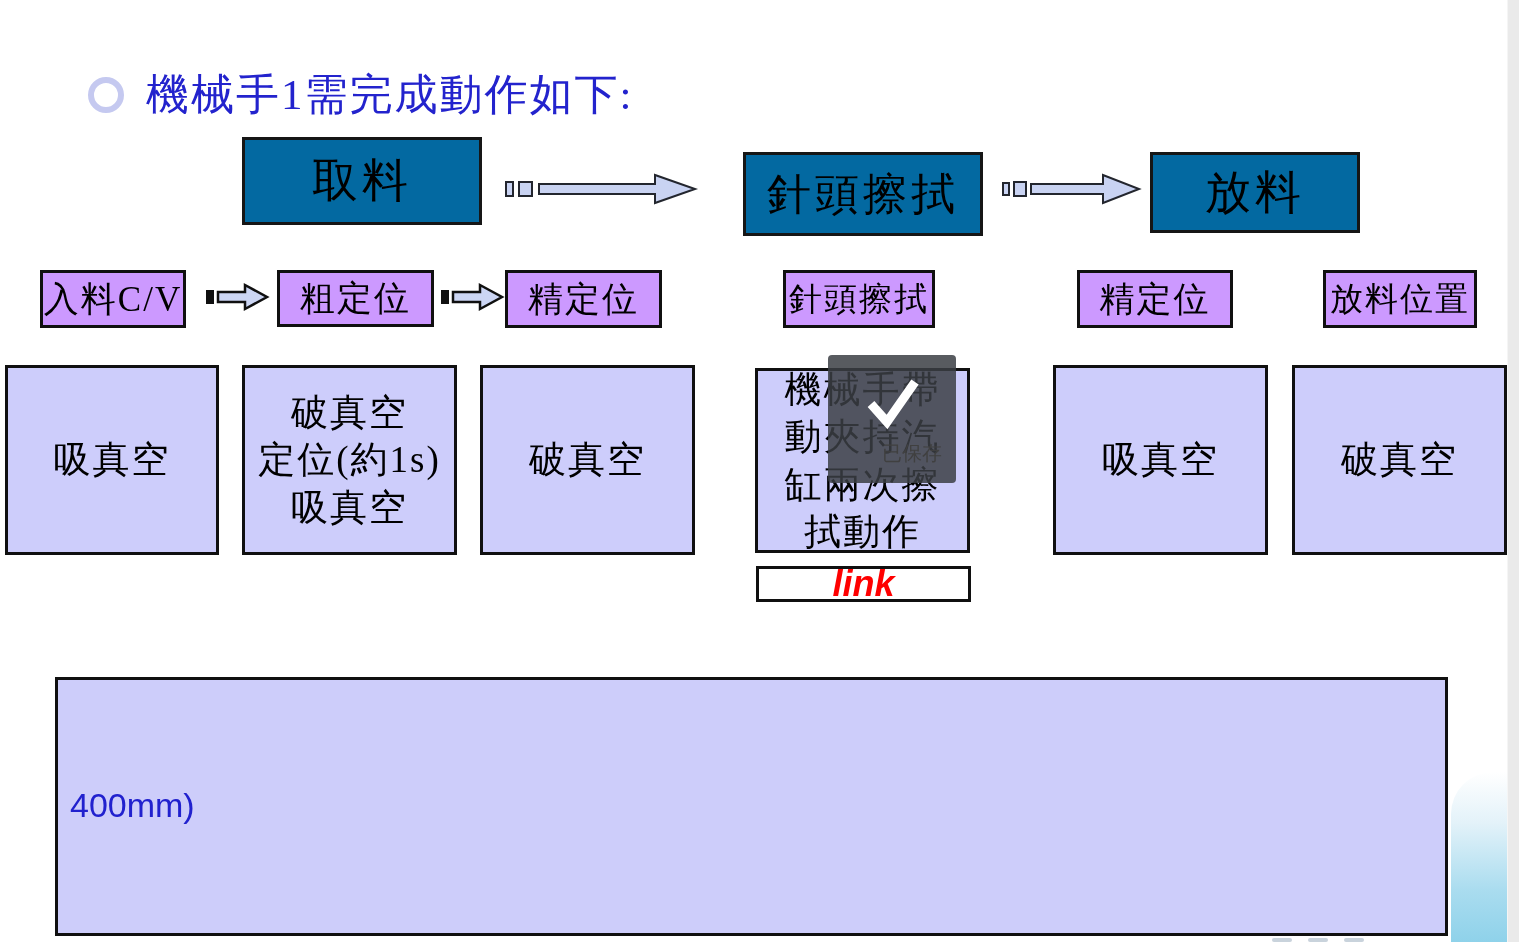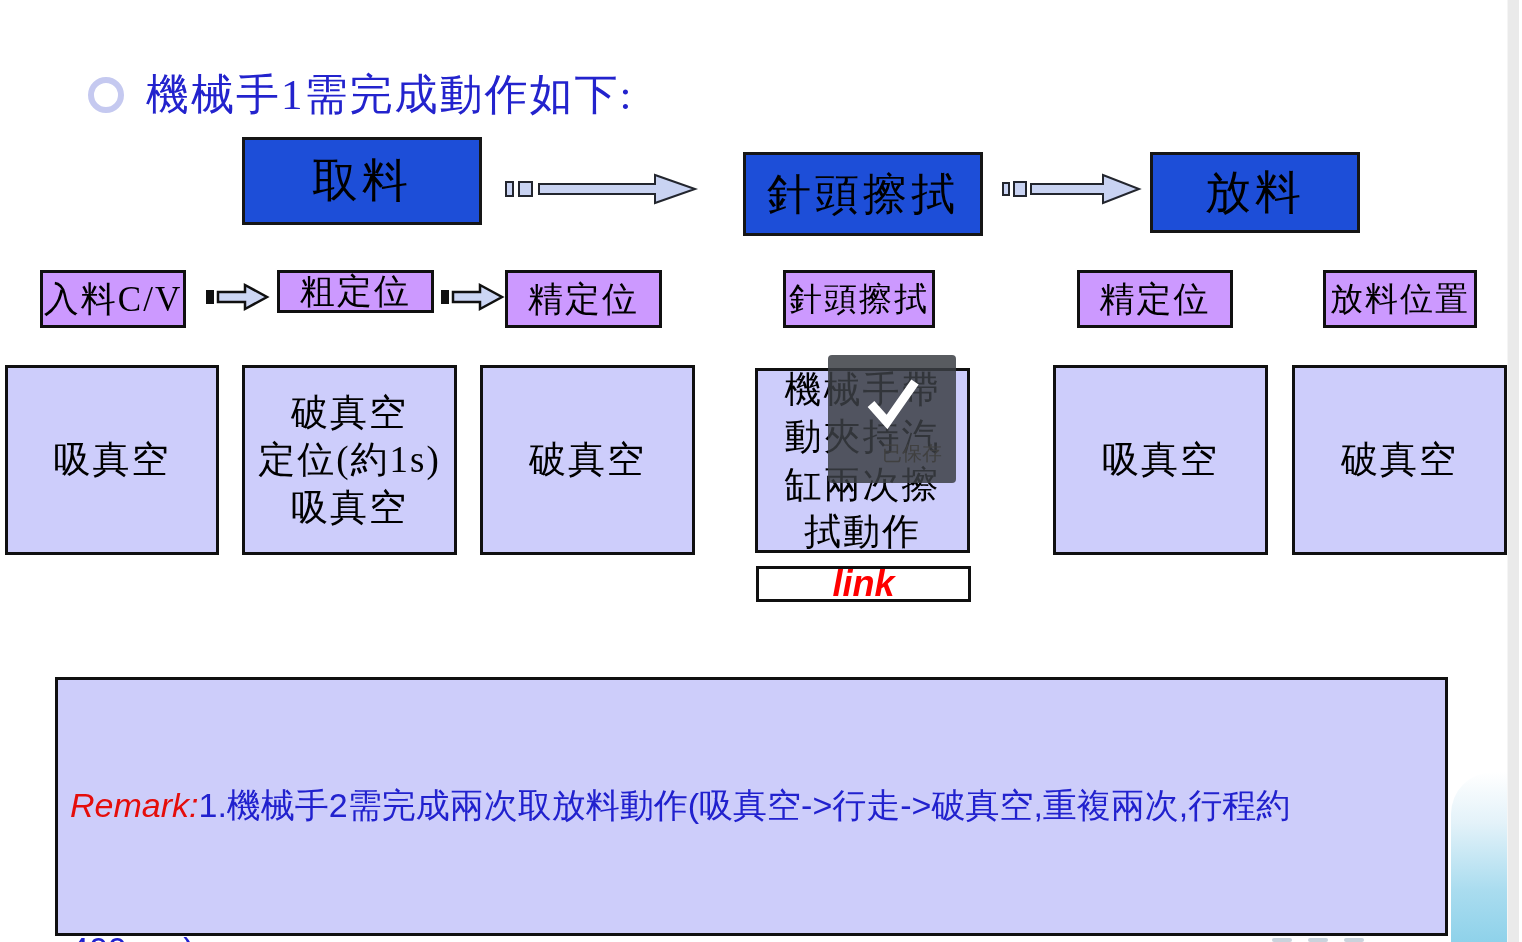--- a/index.html
+++ b/index.html
@@ -8,21 +8,21 @@
     background:#ffffff;
     font-family:"Liberation Sans","DejaVu Sans",sans-serif;
   }
   .box{
     position:absolute;box-sizing:border-box;
     display:flex;align-items:center;justify-content:center;
     text-align:center;color:#000;
   }
   
   .stage{
-    background:#1d4ed8;border:3px solid #161616;
+    background:#0369a1;border:3px solid #161616;
     font-family:Liberation Serif, serif;
     font-size:46px;letter-spacing:4px;
   }
   
   .step{
     background:#CC99FF;border:3px solid #101010;
     font-family:"Liberation Serif","DejaVu Serif",serif;
     font-size:35px;letter-spacing:2px;
   }
   
@@ -106,21 +106,21 @@
 
 <div class="box step" style="left:40px;top:270px;width:146px;height:58px;">
   <span>入料C/V</span>
 </div>
 
 <svg class="arrow-svg" style="left:205px;top:282px;" width="66" height="30" viewBox="0 0 66 30">
   <rect x="1" y="8" width="8" height="14" fill="#101010"></rect>
   <polygon points="13,10 40,10 40,3 62,15 40,27 40,20 13,20" fill="#CCD6F4" stroke="#101010" stroke-width="2.5"></polygon>
 </svg>
 
-<div class="box step" style="left:277px;top:270px;width:157px;height:43px;">
+<div class="box step" style="left:277px;top:270px;width:157px;height:57px;">
   <span>粗定位</span>
 </div>
 
 <svg class="arrow-svg" style="left:440px;top:282px;" width="66" height="30" viewBox="0 0 66 30">
   <rect x="1" y="8" width="8" height="14" fill="#101010"></rect>
   <polygon points="13,10 40,10 40,3 62,15 40,27 40,20 13,20" fill="#CCD6F4" stroke="#101010" stroke-width="2.5"></polygon>
 </svg>
 
 <div class="box step" style="left:505px;top:270px;width:157px;height:58px;">
   <span>精定位</span>
@@ -169,21 +169,20 @@
 </div>
 
 <div class="toast">
   <svg width="70" height="58" viewBox="0 0 70 58">
     <polyline points="14,32 30,50 58,10" fill="none" stroke="#ffffff" stroke-width="9" stroke-linecap="butt" stroke-linejoin="miter"></polyline>
   </svg>
   <div class="toast-label">已保存</div>
 </div>
 
 <div class="remark">
-  <div class="r-line"><span class="remark-red">Remark:</span><span>1.機械手2需完成兩次取放料動作(吸真空-&gt;行走-&gt;破真空,重複兩次,行程約</span></div>
   <div class="r-line"><span>400mm)</span></div>
   
   
   
 </div>
 
 <div class="corner-swoosh"></div>
 <div class="scroll-strip"></div>
 <div class="edge-artifact" style="left:1272px;width:20px;"></div>
 <div class="edge-artifact" style="left:1308px;width:20px;"></div>

